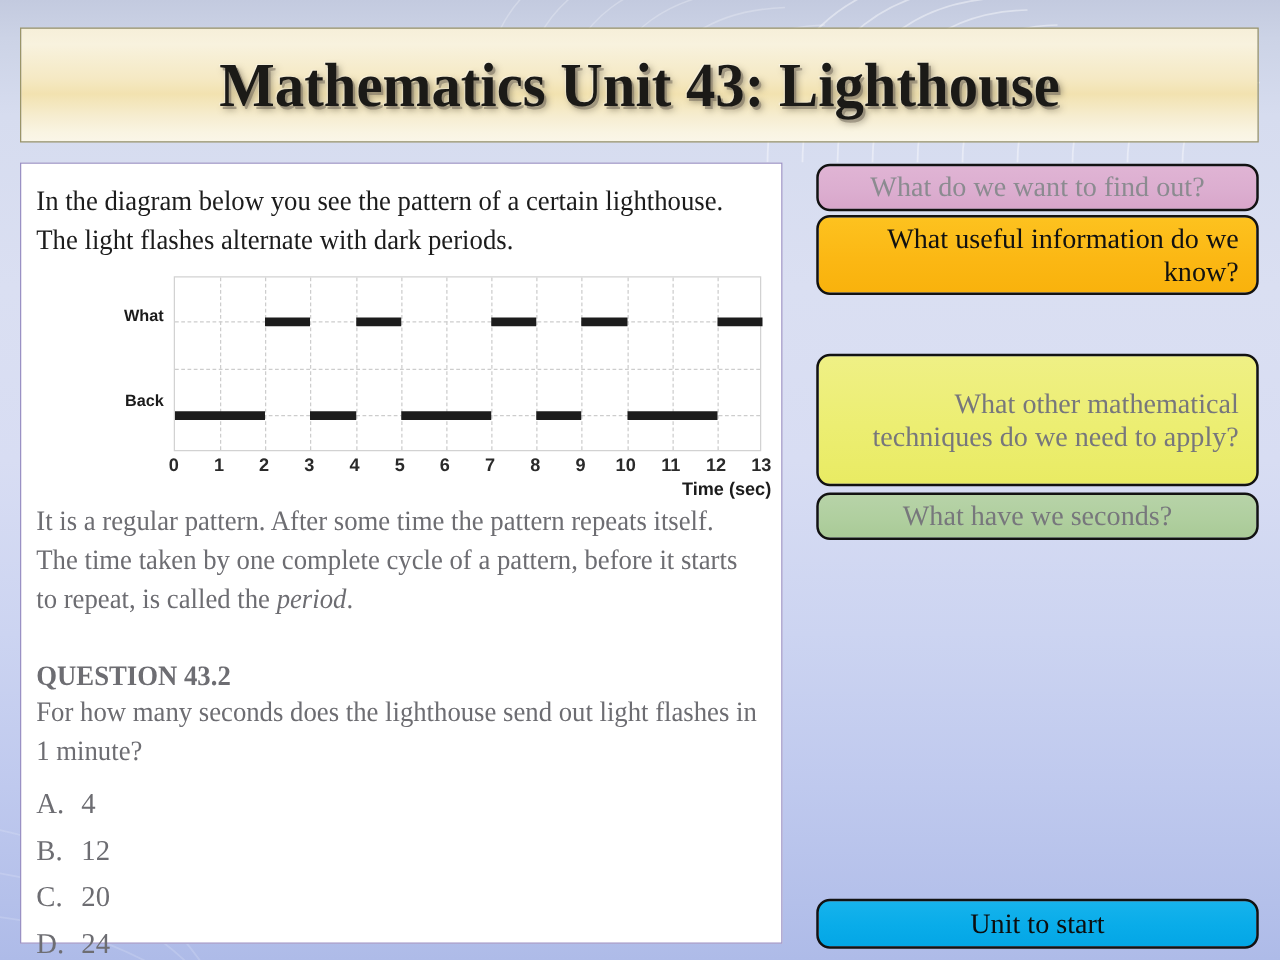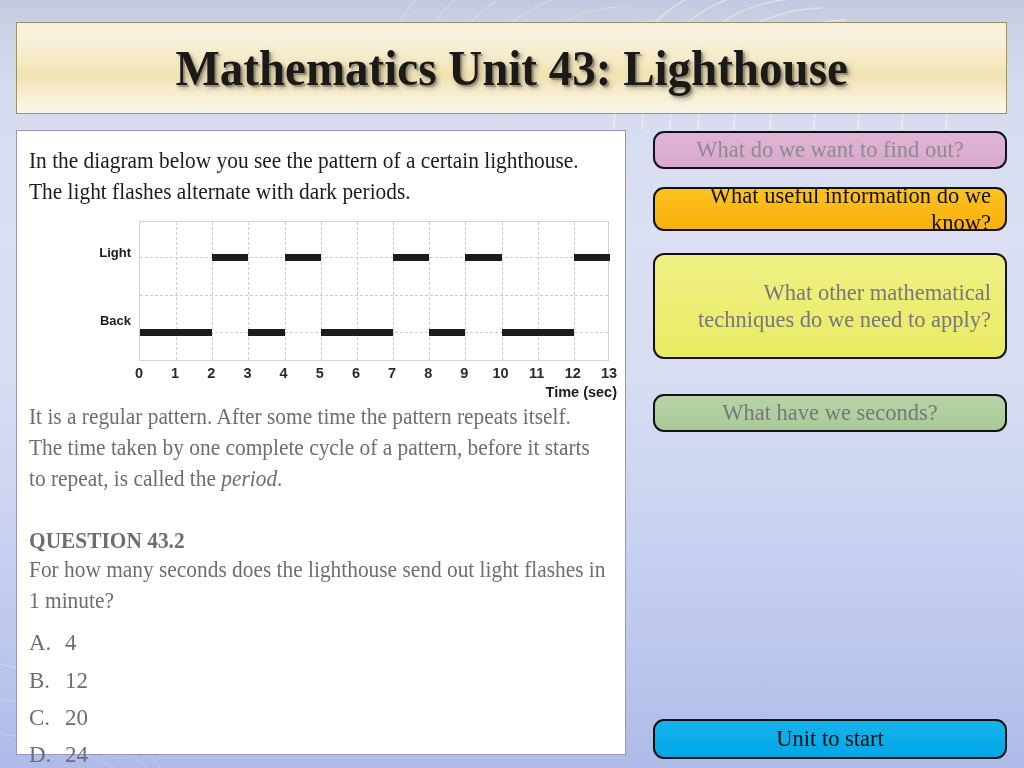--- a/index.html
+++ b/index.html
@@ -193,22 +193,22 @@
     display: flex;
     align-items: center;
     justify-content: center;
     text-align: right;
     font-family: "Liberation Serif", serif;
     font-size: 22.5px;
     line-height: 1.22;
     padding: 0 14px;
   }
   .btn-find  { top: 131px; height: 38px; background: linear-gradient(180deg,#e0b4d4 0%, #dcaed0 55%, #d8a6ca 100%); color: #8b8b90; }
-  .btn-info  { top: 187px; height: 44px; background: linear-gradient(180deg,#fdc21f 0%, #fbb713 60%, #f9b20c 100%); color: #111111; }
-  .btn-tech  { top: 253px; height: 106px; background: linear-gradient(180deg,#eff085 0%, #ecee72 55%, #e9eb63 100%); color: #77777c; padding-left: 36px; }
+  .btn-info  { top: 172px; height: 64px; background: linear-gradient(180deg,#fdc21f 0%, #fbb713 60%, #f9b20c 100%); color: #111111; }
+  .btn-tech  { top: 283px; height: 106px; background: linear-gradient(180deg,#eff085 0%, #ecee72 55%, #e9eb63 100%); color: #77777c; padding-left: 36px; }
   .btn-learn { top: 394px; height: 38px; background: linear-gradient(180deg,#b7d3a8 0%, #b0cf9f 55%, #a9ca97 100%); color: #77777c; }
   .btn-back  { top: 719px; height: 40px; background: linear-gradient(180deg,#16b3ec 0%, #09ace9 55%, #03a6e6 100%); color: #0d0d0d; }
 </style>
 </head>
 <body>
 
 <div class="bg-deco">
   <svg class="deco-top" width="460" height="170" viewBox="0 0 460 170">
     <g fill="none" stroke="#ffffff" stroke-width="1.4" opacity="0.75">
       <path d="M30,170 C30,80 90,20 190,18"></path>
@@ -245,21 +245,21 @@
 
 <div class="title-banner">
   <div class="title-text">Mathematics Unit 43: Lighthouse</div>
 </div>
 
 <div class="content-panel">
 
   <div class="para para-dark para-intro">In the diagram below you see the pattern of a certain lighthouse.  The light flashes alternate with dark periods.</div>
 
   <div class="chart-wrap">
-    <div class="axis-label ylab-light">Light</div>
+    <div class="axis-label ylab-light">What</div>
     <div class="axis-label ylab-dark">Back</div>
 
     <div class="plot" id="plot">
         <div class="vgrid" style="left: 36.1538px;"></div>
         <div class="vgrid" style="left: 72.3077px;"></div>
         <div class="vgrid" style="left: 108.462px;"></div>
         <div class="vgrid" style="left: 144.615px;"></div>
         <div class="vgrid" style="left: 180.769px;"></div>
         <div class="vgrid" style="left: 216.923px;"></div>
         <div class="vgrid" style="left: 253.077px;"></div>

